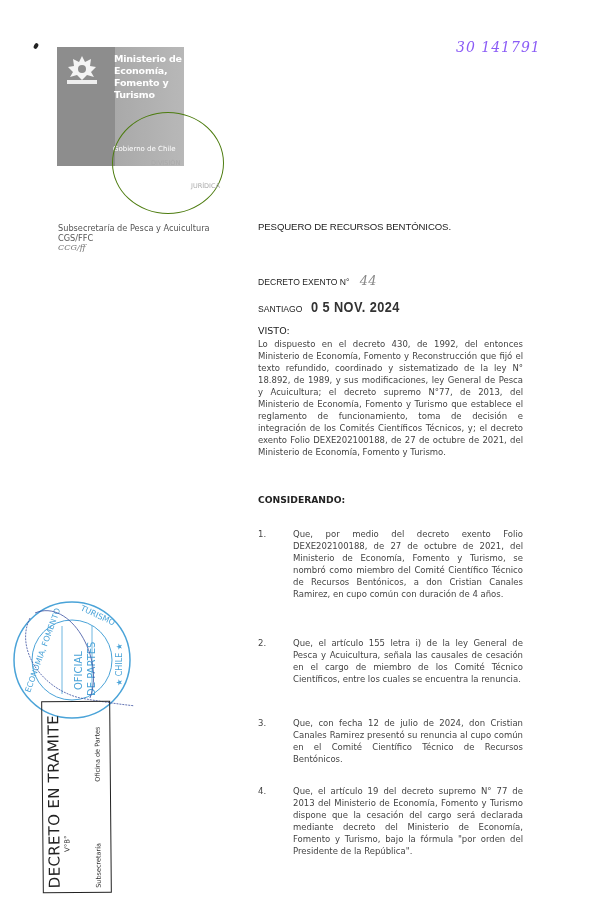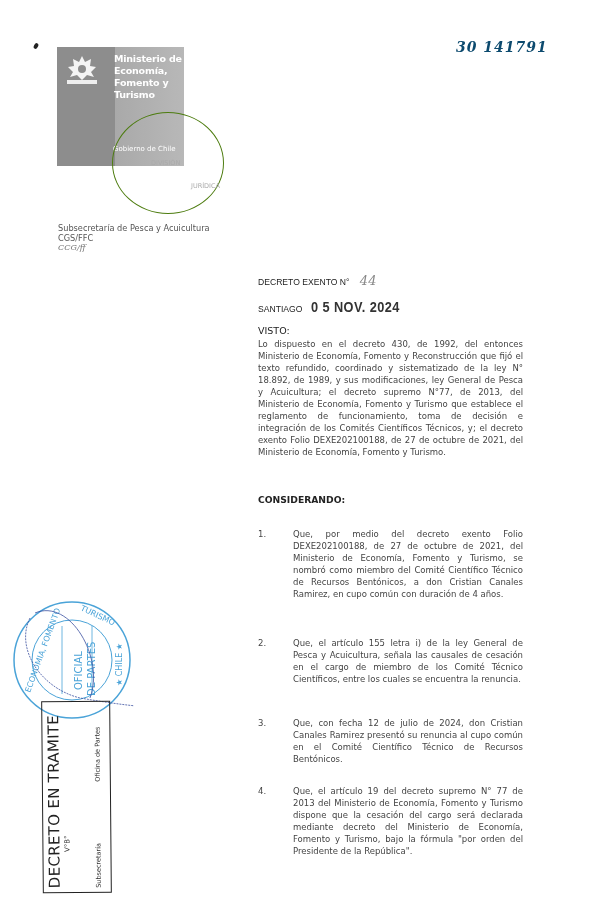--- a/index.html
+++ b/index.html
@@ -4,21 +4,21 @@
 <style>
   html,body{margin:0;padding:0;background:#fff;}
   body{width:600px;height:922px;position:relative;overflow:hidden;font-family:"DejaVu Sans",sans-serif;color:#333;}
   .abs{position:absolute;}
   .logo{left:57px;top:47px;width:127px;height:119px;background:linear-gradient(90deg,#8d8d8d 0,#8d8d8d 46%,#a9a9a9 46%,#b8b8b8 100%);}
   .logo .crest{position:absolute;left:6px;top:6px;width:38px;height:34px;}
   .logo .minname{position:absolute;left:57px;top:6px;color:#fff;font-family:"DejaVu Sans",sans-serif;font-weight:bold;font-size:9.5px;line-height:12px;letter-spacing:-0.2px;}
   .logo .gob{position:absolute;left:56px;top:98px;color:#fff;font-size:7px;}
   .circ-stamp-top{left:112px;top:112px;width:110px;height:100px;border:1px solid #4d7c0f;border-radius:50%;}
   .circ-stamp-top span{position:absolute;font-size:6.5px;color:#aaa;}
-  .handnum{left:456px;top:39px;font-family:"DejaVu Serif",serif;font-style:italic;font-size:14px;color:#0c4a6e;letter-spacing:1px;font-weight:bold;}
+  .handnum{left:456px;top:39px;font-family:"DejaVu Serif",serif;font-style:italic;font-size:14px;color:#8b5cf6;letter-spacing:1px;}
   .dot{left:34px;top:43px;width:4px;height:6px;background:#222;border-radius:50%;transform:rotate(30deg);}
   .subsec{left:58px;top:224px;font-size:8.2px;color:#555;line-height:9.5px;}
   .subsec .hw{font-family:"DejaVu Serif",serif;font-style:italic;color:#777;}
   .title{left:258px;top:220px;width:265px;font-family:"Liberation Sans",sans-serif;font-size:9.6px;line-height:13.5px;color:#222;text-align:justify;text-align-last:left;letter-spacing:-0.1px;}
   .title .l2{display:block;text-align:justify;text-align-last:justify;}
   .decreto{left:258px;top:273px;font-family:"Liberation Sans",sans-serif;font-size:8.6px;color:#222;}
   .decreto .num{font-family:"DejaVu Serif",serif;font-style:italic;font-size:13px;color:#888;margin-left:8px;}
   .santiago{left:258px;top:298px;font-family:"Liberation Sans",sans-serif;font-size:8.6px;color:#222;}
   .santiago .date{font-family:"Liberation Sans",sans-serif;font-weight:bold;font-size:15px;color:#333;margin-left:6px;letter-spacing:0.5px;transform:scaleX(0.85);display:inline-block;transform-origin:left;}
   .body{font-family:"DejaVu Sans",sans-serif;font-size:8.5px;line-height:12px;color:#444;}
@@ -63,20 +63,21 @@
 
 <div class="abs handnum">30 141791</div>
 
 <div class="abs subsec">
   <div>Subsecretaría de Pesca y Acuicultura</div>
   <div>CGS/FFC</div>
   <div class="hw">CCG/ff</div>
 </div>
 
 <div class="abs title">
+  <span style="display:block">PESQUERO DE RECURSOS BENTÓNICOS.</span>
 </div>
 
 <div class="abs decreto">
   <span>DECRETO EXENTO N°</span>
   <span class="num">44</span>
 </div>
 
 <div class="abs santiago">
   <span>SANTIAGO</span>
   <span class="date">0 5 NOV. 2024</span>

